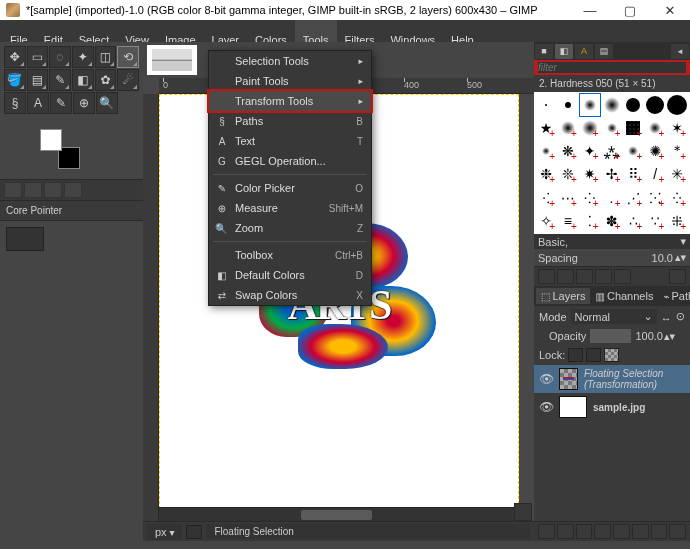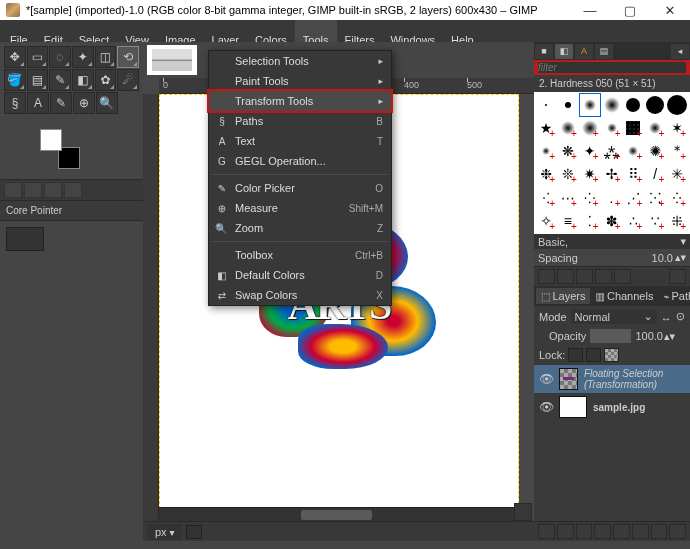--- a/index.html
+++ b/index.html
@@ -46,21 +46,21 @@
 .s3 { left:15%; top:40%; width:70px; height:60px; background:radial-gradient(#06c 20%,#0a4 50%,#c03 80%); }
 .s4 { left:55%; top:45%; width:85px; height:70px; background:radial-gradient(#c03 10%,#fb0 40%,#06c 70%,#0a4 90%); }
 .s5 { left:32%; top:65%; width:90px; height:45px; background:radial-gradient(#fb0 20%,#c03 50%,#06c 75%); }
 .art-text { position:absolute; left:50%; top:55%; transform:translate(-50%,-50%); font-size:42px; font-weight:900; color:#fff; letter-spacing:-2px; text-shadow:0 0 2px #000,1px 1px 0 #222; font-family:Georgia,serif; }
 .statusbar { height:20px; background:#383838; display:flex; align-items:center; gap:4px; padding:0 4px; border-top:1px solid #2a2a2a; }
 .status-seg { background:#333; padding:2px 8px; font-size:10px; color:#ccc; }
 .status-ico { width:16px; height:14px; background:#333; border:1px solid #222; }
 .nav-sq { width:18px; height:18px; background:#383838; border:1px solid #2a2a2a; position:absolute; right:2px; bottom:20px; }
 .hscroll { height:14px; background:#333; border-top:1px solid #222; position:absolute; left:16px; right:20px; bottom:20px; }
 .hscroll-thumb { position:absolute; left:40%; width:20%; height:10px; top:2px; background:#5a5a5a; border-radius:2px; }
-.dropdown { position:absolute; left:208px; top:50px; width:184px; background:#383838; border:1px solid #222; box-shadow:2px 2px 8px rgba(0,0,0,.5); z-index:100; }
+.dropdown { position:absolute; left:208px; top:50px; width:164px; background:#383838; border:1px solid #222; box-shadow:2px 2px 8px rgba(0,0,0,.5); z-index:100; }
 .dd-item { display:flex; align-items:center; padding:4px 8px 4px 6px; color:#ddd; position:relative; min-height:18px; }
 .dd-item.hl { background:#4a4a4a; border:2px solid #c8140c; margin:-2px; z-index:2; }
 .dd-ico { width:14px; display:inline-flex; justify-content:center; margin-right:6px; font-size:10px; color:#ccc; }
 .dd-label { flex:1; }
 .dd-shortcut { color:#aaa; font-size:10px; }
 .dd-arrow { color:#ccc; font-size:9px; }
 .dd-sep { height:1px; background:#4e4e4e; margin:3px 4px; }
 .right-panel { width:156px; background:#3a3a3a; display:flex; flex-direction:column; }
 .panel-tabs { height:18px; background:#2e2e2e; display:flex; align-items:center; gap:2px; padding:1px; }
 .ptab { width:18px; height:15px; background:#3a3a3a; display:flex; align-items:center; justify-content:center; font-size:9px; }
@@ -199,20 +199,21 @@
         </div>
       </div>
     </div>
     <div class="hscroll">
         <div class="hscroll-thumb"></div>
       </div>
     <div class="nav-sq"></div>
     <div class="statusbar">
       <span class="status-seg"><span>px</span> ▾</span>
       <div class="status-ico"></div>
+      <span class="status-seg" style="flex:1">Floating Selection</span>
     </div>
   </div>
 
   <div class="right-panel">
     <div class="panel-tabs">
       <div class="ptab">■</div>
       <div class="ptab sel pt-orange">◧</div>
       <div class="ptab" style="color:#d9a01a;background:#3a3a3a">A</div>
       <div class="ptab">▤</div>
       <div style="flex:1"></div>

